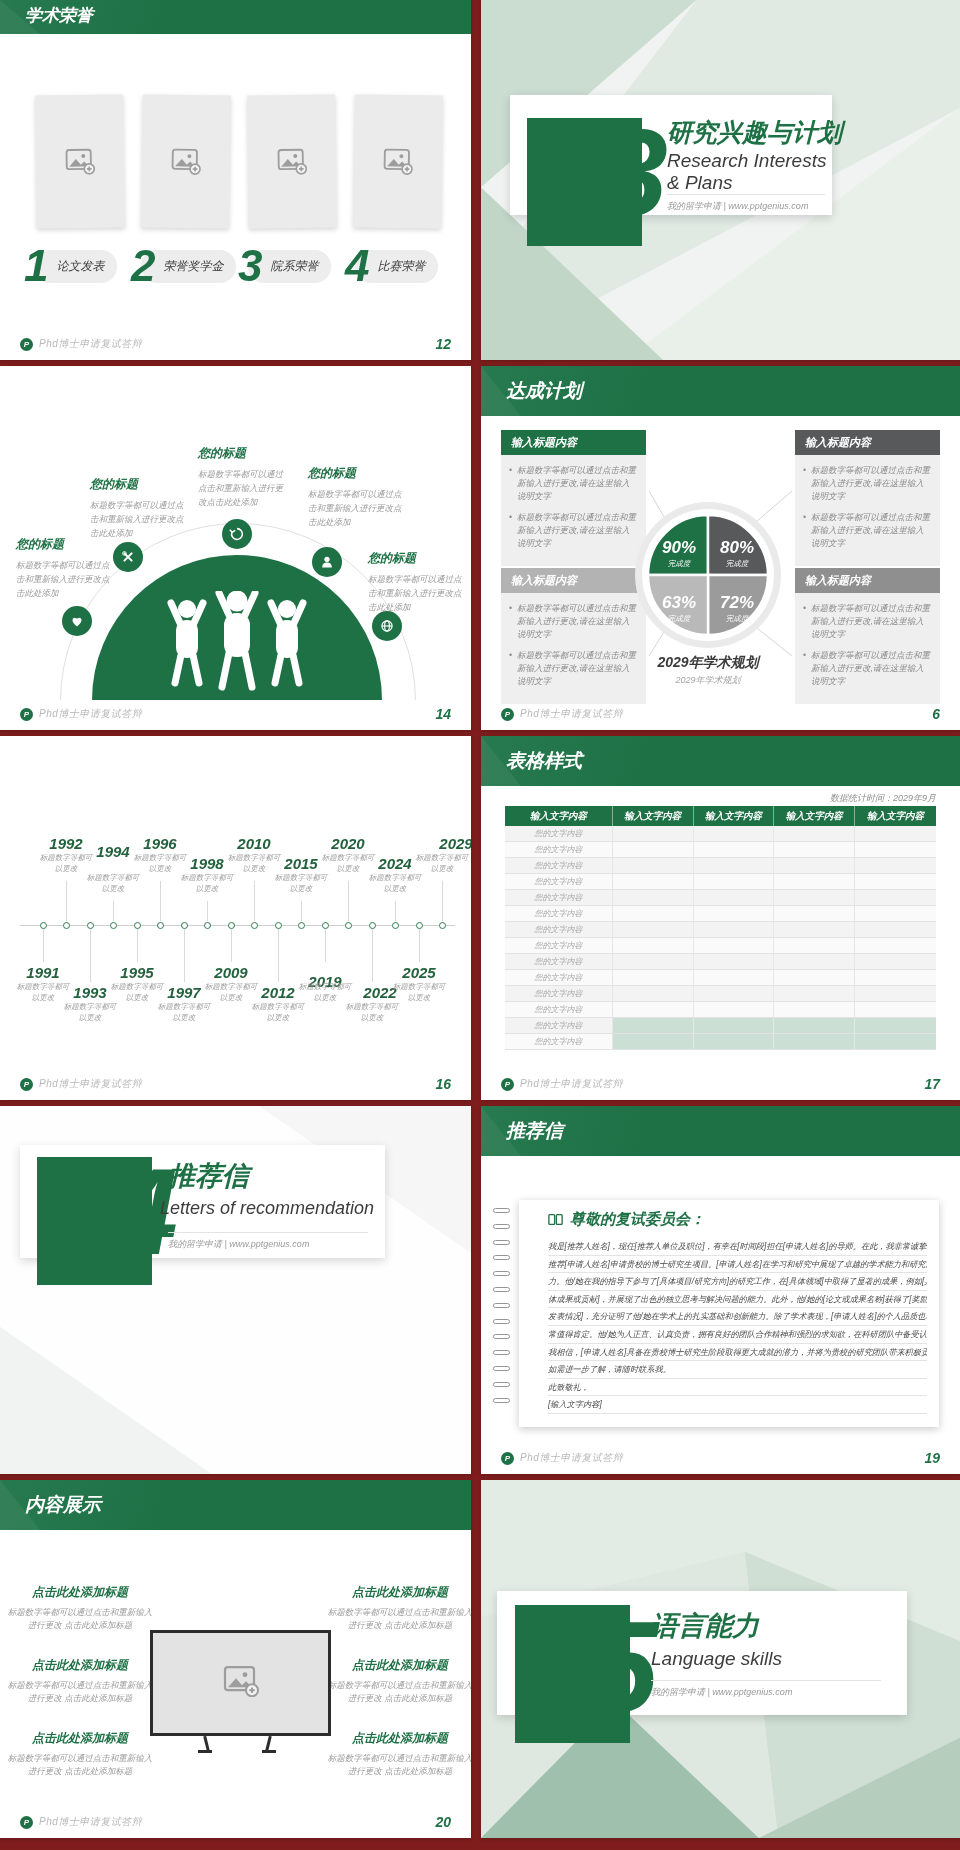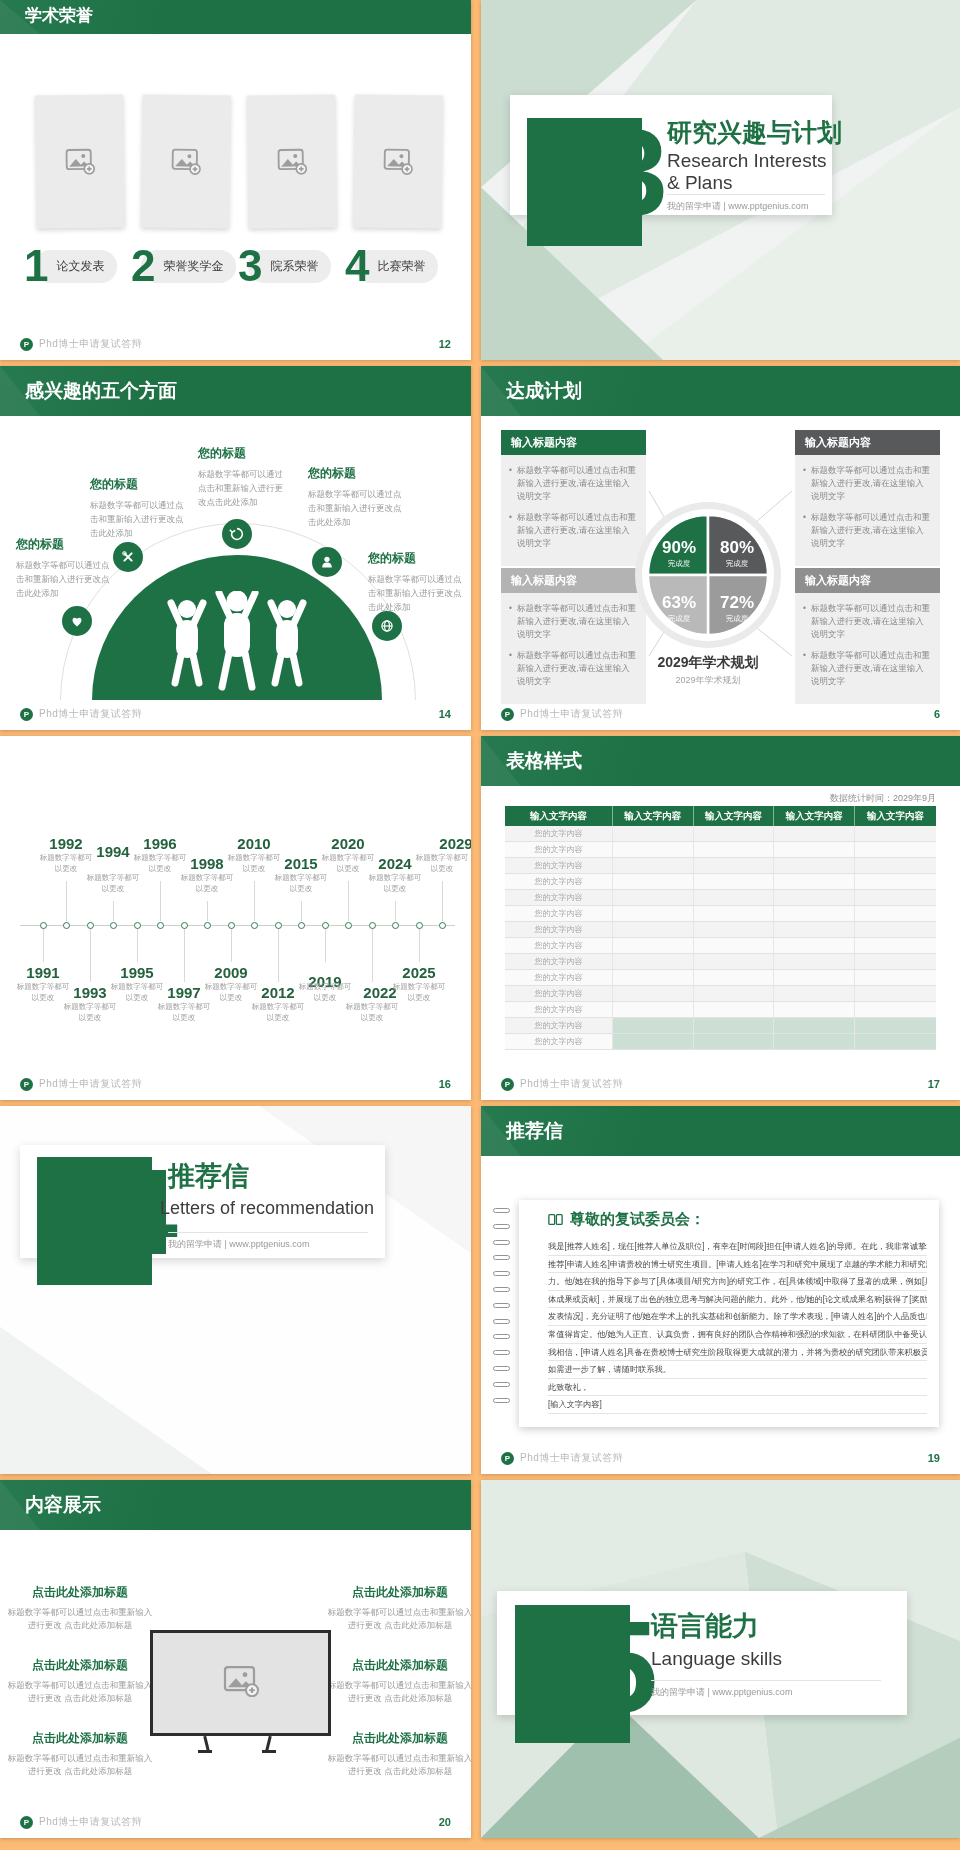--- a/index.html
+++ b/index.html
@@ -1,30 +1,30 @@
 <!DOCTYPE html>
 <html><head>
 <meta charset="utf-8">
 <style>
   html,body{margin:0;padding:0;}
   body{background:#e8e8e8;font-family:"Liberation Sans","DejaVu Sans",sans-serif;}
-  .canvas{position:relative;width:960px;height:1850px;background:#fdba74;overflow:hidden;}
+  .canvas{position:relative;width:960px;height:1850px;background:#7f1d1d;overflow:hidden;font-style:italic;}
   .tile{position:absolute;background:#fff;box-shadow:0 1px 4px rgba(0,0,0,.22);overflow:hidden;}
   .tL{left:0;width:471px;}
   .tR{left:481px;width:479px;}
   
   .bar{position:absolute;left:0;top:0;right:0;height:50px;background:linear-gradient(105deg,#27794f 0%,#1e7145 35%);color:#fff;font-size:19px;font-weight:bold;line-height:50px;padding-left:25px;box-sizing:border-box;}
   .bar::after{content:"";position:absolute;left:0;top:0;border-top:50px solid transparent;border-left:40px solid rgba(255,255,255,.06);}
   .bar.short{height:34px;line-height:32px;font-size:17px;}
   .bar.short::after{border-top-width:34px;}
   
   .footer{position:absolute;left:20px;right:20px;bottom:9px;height:14px;display:flex;align-items:center;}
   .logo{display:inline-flex;align-items:center;justify-content:center;width:13px;height:13px;border-radius:50%;background:#1e7145;color:#fff;font-size:8px;font-weight:bold;margin-right:6px;flex:0 0 auto;}
   .ftx{color:#b8b8b8;font-size:10px;letter-spacing:.5px;flex:1;}
-  .pg{color:#1e7145;font-size:11px;font-weight:bold;}
+  .pg{color:#1e7145;font-size:14px;font-weight:bold;}
   
   .photo-card{position:absolute;top:95px;width:88px;height:133px;background:#ebebeb;box-shadow:0 2px 5px rgba(0,0,0,.16);display:flex;align-items:center;justify-content:center;}
   .badge{position:absolute;top:244px;display:flex;align-items:center;}
   .bnum{font-size:44px;font-weight:800;color:#1e7145;line-height:44px;position:relative;z-index:2;}
   .bpill{background:#ededed;border-radius:16px;padding:8px 13px 8px 22px;margin-left:-14px;font-size:12px;color:#3c3c3c;white-space:nowrap;}
   
   .poly{position:absolute;inset:0;}
   .dcard{position:absolute;background:#fff;box-shadow:0 3px 9px rgba(0,0,0,.16);}
   .dsq{position:absolute;background:#1e7145;}
   .ddigit{position:absolute;color:#1e7145;font-weight:800;text-align:center;line-height:1;z-index:3;font-family:"Liberation Sans","DejaVu Sans",sans-serif;}
@@ -164,21 +164,20 @@
     <div class="dcard" style="left:29px;top:95px;width:322px;height:120px;"></div>
     <div class="dsq" style="left:46px;top:118px;width:115px;height:128px;z-index:2;"></div>
     <div class="ddigit" style="left:88px;top:112px;width:130px;font-size:122px;">3</div>
     <div class="dtitle" style="left:186px;top:116px;font-size:25px;">研究兴趣与计划</div>
     <div class="dsub" style="left:186px;top:150px;font-size:19px;">Research Interests</div>
     <div class="dsub" style="left:186px;top:172px;font-size:19px;">&amp; Plans</div>
     <div class="dtag" style="left:186px;top:194px;width:158px;">我的留学申请 | www.pptgenius.com</div>
   </div>
 
   <div class="tile tL" style="top:366px;height:364px;">
-    <div class="bar"><span>感兴趣的五个方面</span></div>
     <div class="arc-wrap">
         <div class="arc"></div>
       </div>
     <div class="asp" style="left:198px;top:79px;width:92px;">
       <div class="asp-t">您的标题</div>
       <div class="asp-c">标题数字等都可以通过点击和重新输入进行更改点击此处添加</div>
     </div>
     <div class="asp" style="left:90px;top:110px;width:96px;">
       <div class="asp-t">您的标题</div>
       <div class="asp-c">标题数字等都可以通过点击和重新输入进行更改点击此处添加</div>

